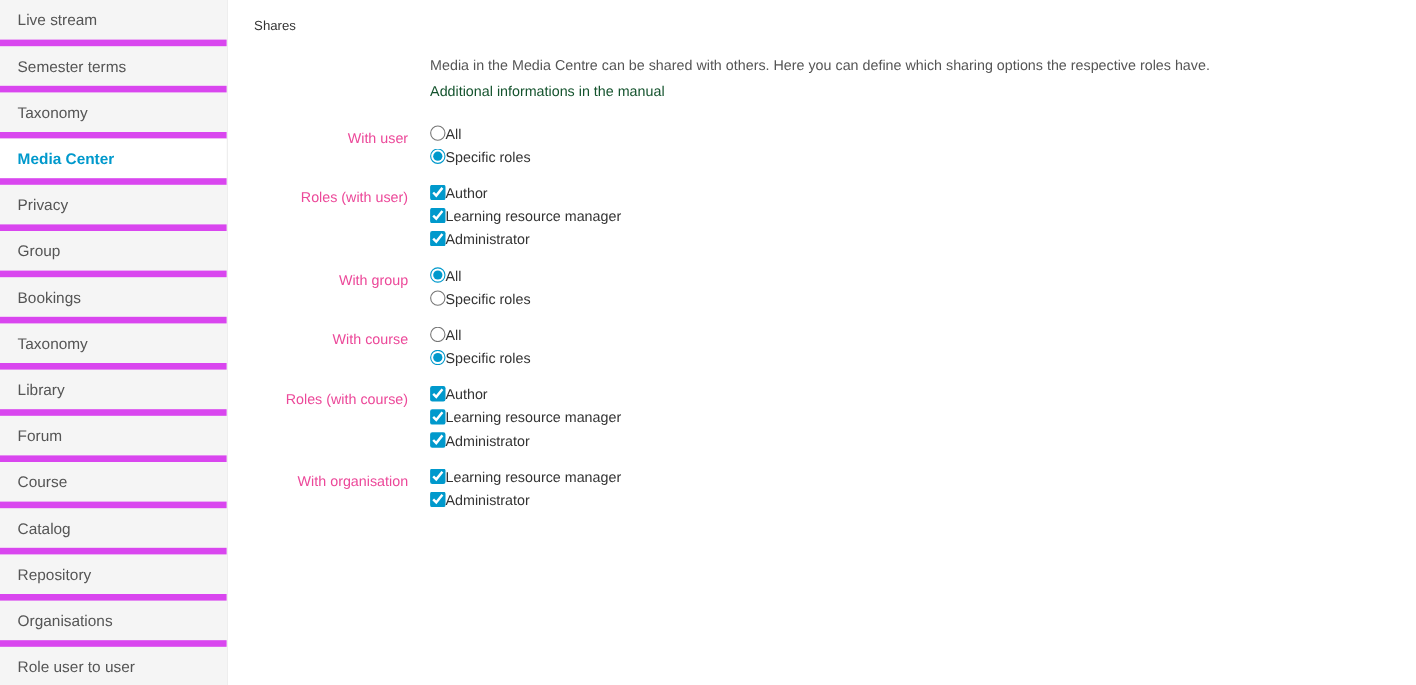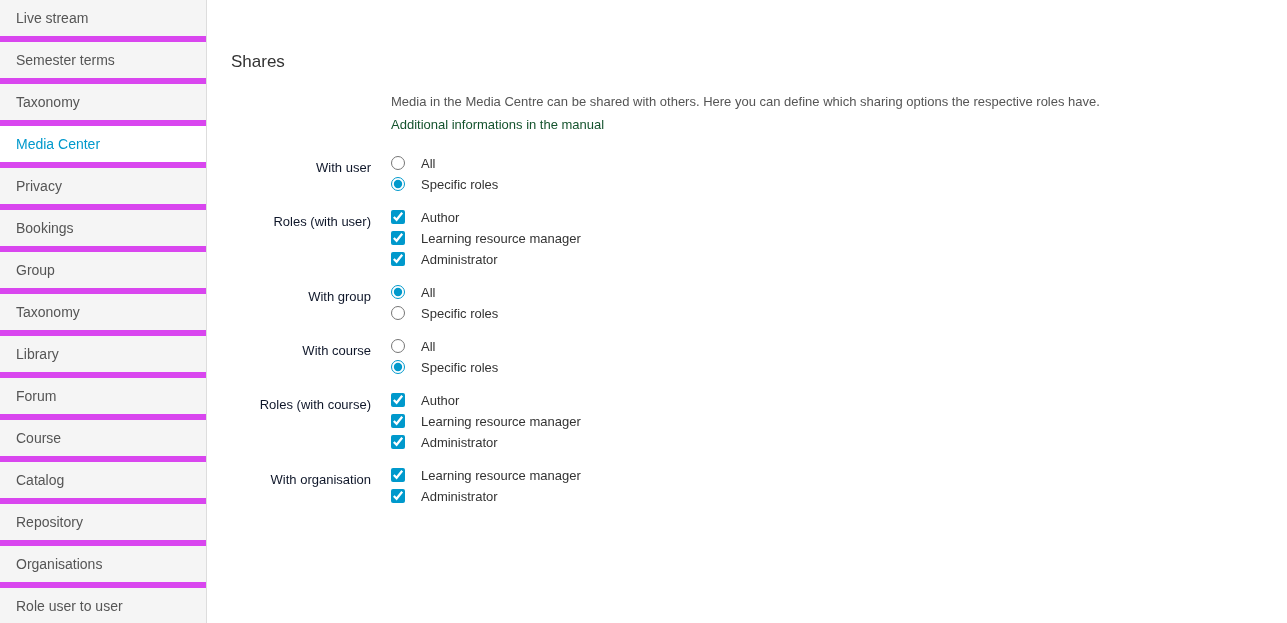--- a/index.html
+++ b/index.html
@@ -18,39 +18,38 @@
       display: flex;
       align-items: center;
       padding: 10px 16px;
       cursor: pointer;
       border-bottom: 6px solid #d946ef;
       color: #555;
       font-size: 14px;
     }
     .sidebar-item.active {
       color: #0099cc;
-      font-weight: normal;
+      font-weight: bold;
       background: #fff;
     }
 
     
     #main {
       flex: 1;
       overflow-y: auto;
       padding: 16px 24px;
       background: #fff;
     }
 
     .page-title {
-      font-size: 17px;
+      font-size: 12px;
       font-weight: normal;
       color: #333;
       margin-bottom: 20px;
       border-bottom: none;
-      margin-top: 36px;
     }
 
     .info-block {
       margin-left: 160px;
       margin-bottom: 24px;
     }
 
     .info-text {
       color: #555;
       font-size: 13px;
@@ -70,36 +69,36 @@
       align-items: flex-start;
       margin-bottom: 18px;
     }
 
     .form-label {
       width: 160px;
       min-width: 160px;
       text-align: right;
       padding-right: 20px;
       padding-top: 2px;
-      color: #0f172a;
+      color: #ec4899;
       font-size: 13px;
       line-height: 1.6;
     }
 
     .form-controls {
       flex: 1;
       display: flex;
       flex-direction: column;
       gap: 6px;
     }
 
     .radio-option, .checkbox-option {
       display: flex;
       align-items: center;
-      gap: 16px;
+      gap: 0;
       font-size: 13px;
       color: #333;
     }
 
     input[type="radio"] {
       width: 14px;
       height: 14px;
       accent-color: #0099cc;
       cursor: pointer;
     }
@@ -119,22 +118,22 @@
 </head>
 <body>
 
 <div id="sidebar">
 
 <div class="sidebar-item">Live stream</div>
     <div class="sidebar-item">Semester terms</div>
     <div class="sidebar-item">Taxonomy</div>
     <div class="sidebar-item active">Media Center</div>
     <div class="sidebar-item">Privacy</div>
+    <div class="sidebar-item">Group</div>
     <div class="sidebar-item">Bookings</div>
-    <div class="sidebar-item">Group</div>
     <div class="sidebar-item">Taxonomy</div>
     <div class="sidebar-item">Library</div>
     <div class="sidebar-item">Forum</div>
     <div class="sidebar-item">Course</div>
     <div class="sidebar-item">Catalog</div>
     <div class="sidebar-item">Repository</div>
     <div class="sidebar-item">Organisations</div>
     <div class="sidebar-item">Role user to user</div>
   </div>
 

